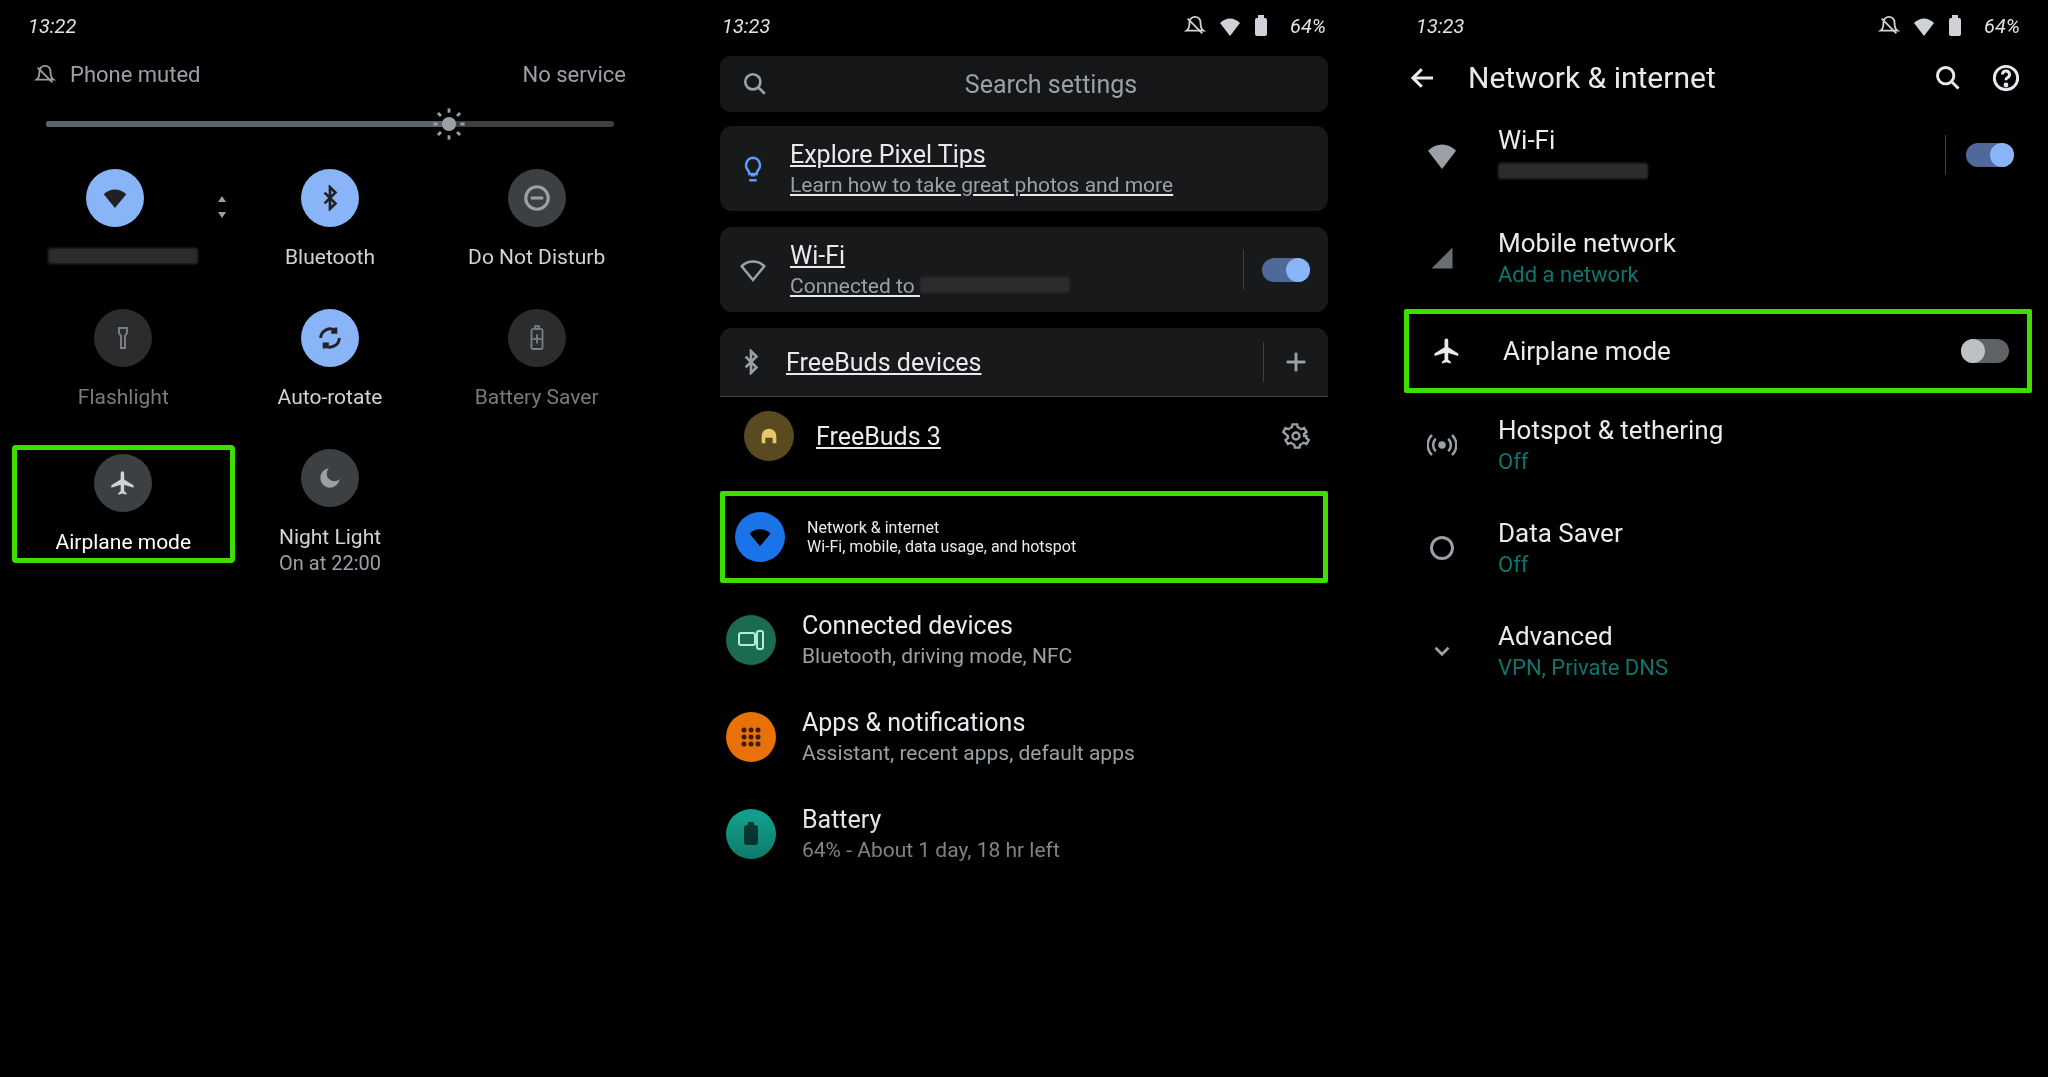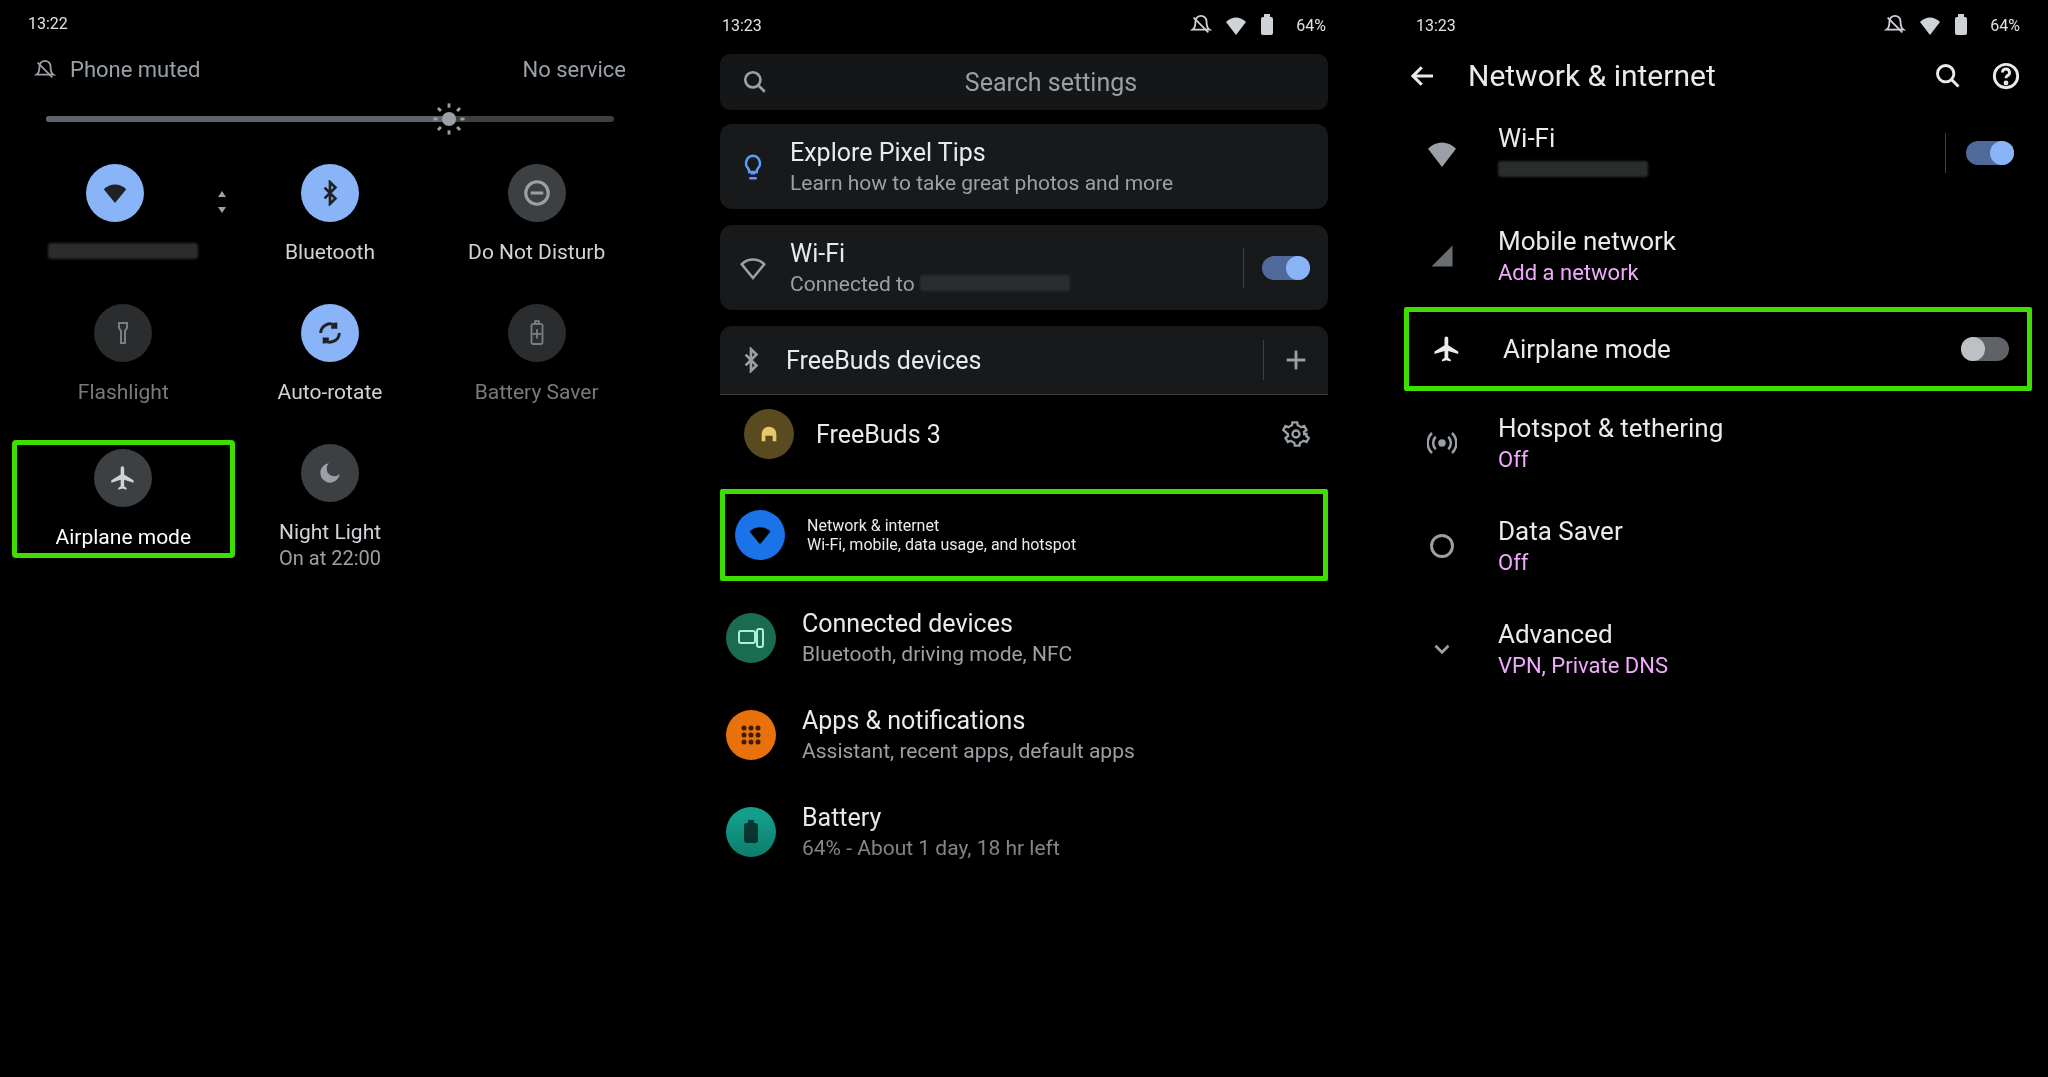--- a/index.html
+++ b/index.html
@@ -21,22 +21,23 @@
     border-radius: 30px;
     overflow: hidden;
     display: flex;
     flex-direction: column;
   }
   .statusbar {
     display: flex;
     justify-content: space-between;
     align-items: center;
     padding: 14px 28px 6px 28px;
-    font-size: 16px;
+    font-size: 20px;
     color: #e2e2e2;
+    font-style: italic;
   }
   .statusbar .right { display: flex; align-items: center; gap: 12px; }
   .statusbar .right .batwrap { display:flex; align-items:center; gap:22px; }
   
   .qs-sub {
     display:flex; justify-content:space-between; align-items:center;
     padding: 18px 34px 8px 34px; color:#9aa0a6; font-size:22px;
   }
   .qs-sub .left { display:flex; gap:14px; align-items:center;}
   .brightness {
@@ -87,20 +88,21 @@
   
   .searchbar {
     margin:12px 26px 14px 26px; height:56px; border-radius:10px;
     background:#202124aa; display:flex; align-items:center; gap:28px;
     padding:8px 22px; color:#9aa0a6; font-size:25px;
   }
   .card {
     margin:0 26px 16px 26px; background:#17191b; border-radius:12px;
     display:flex; align-items:center; padding:14px 18px; gap:22px;
     position:relative;
+    text-decoration:underline;
   }
   .card .txt { flex:1; }
   .card .title { color:#e8eaed; font-size:25px; }
   .card .sub   { color:#9aa0a6; font-size:21px; margin-top:4px;}
   .card .trail { display:flex; align-items:center; gap:18px; color:#9aa0a6;}
   .divider-v { width:1px; height:40px; background:#3c4043;}
   .switch {
     width:48px; height:24px; border-radius:12px; position:relative;
     background:#3c4043;
   }
@@ -131,21 +133,21 @@
     display:flex; align-items:center; gap:30px;
     padding:16px 28px 8px 20px;
   }
   .appbar .title { font-size:30px; color:#e8eaed; flex:1;}
   .p3-row {
     display:flex; align-items:center; gap:36px; padding:22px 34px;
   }
   .p3-row .iconslot { width:40px; display:flex; justify-content:center; color:#9aa0a6;}
   .p3-row .txt { flex:1; }
   .p3-row .title { color:#e8eaed; font-size:26px;}
-  .p3-row .sub { color:#f0abfc; font-size:22px; margin-top:4px;}
+  .p3-row .sub { color:#0f766e; font-size:22px; margin-top:4px;}
   .p3-row .trail { display:flex; align-items:center; gap:20px;}
   .hl3 {
     border:5px solid #3ede00; border-radius:2px; margin:0 16px;
   }
   .redact {
     display:inline-block; width:150px; height:16px; background:#2a2c2e;
     border-radius:3px; filter:blur(1px);
   }
   .fade-bottom{
     position:absolute; left:0; right:0; bottom:0; height:260px;

